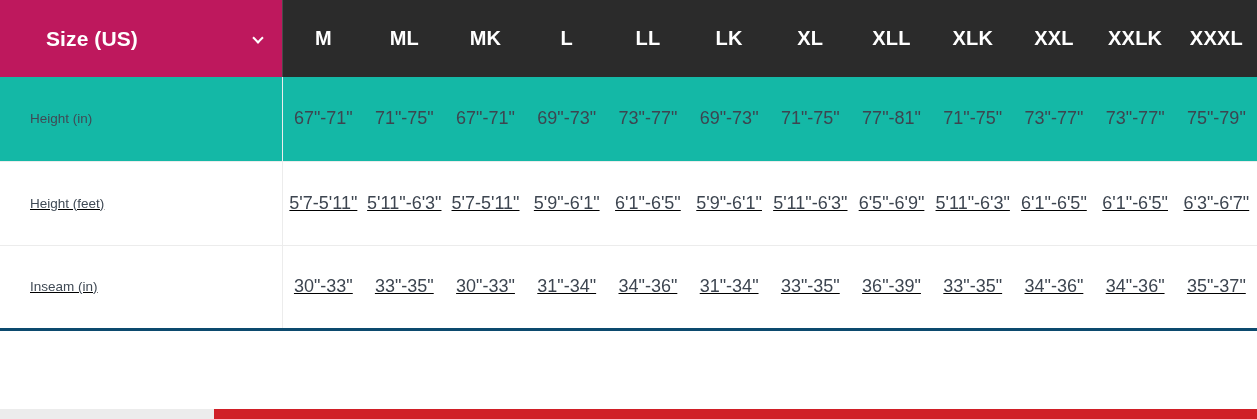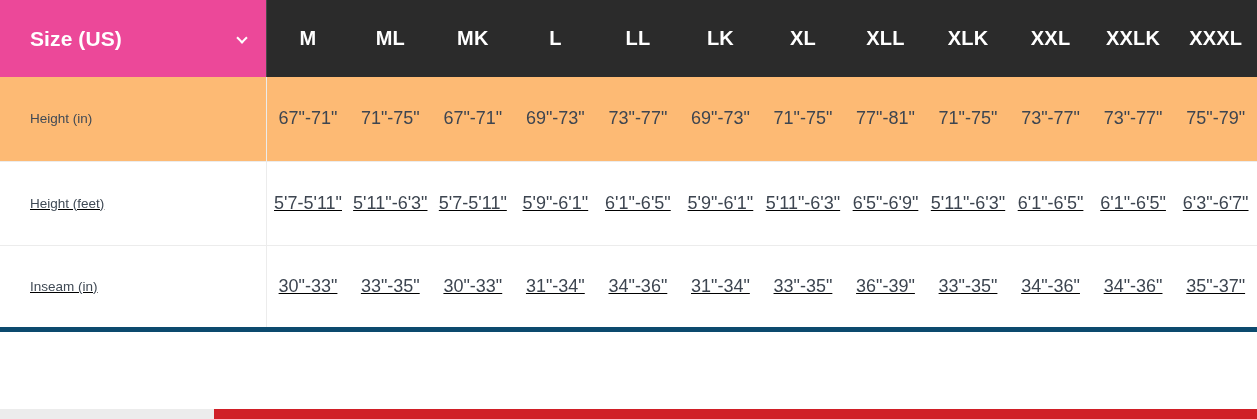--- a/index.html
+++ b/index.html
@@ -39,26 +39,26 @@
     width: 1257px;
     border-spacing: 0;
   }
 
   
   table.size-table thead tr {
     background: #2b2b2b;
     height: 77px;
   }
   th.label-head {
-    background: #ec4899;
+    background: #be185d;
     color: #ffffff;
     text-align: left;
     font-size: 21px;
     font-weight: bold;
-    padding: 0 0 0 30px;
+    padding: 0 0 0 46px;
     width: 236px;
     position: relative;
     border-right: 1px solid #4a4a4a;
     vertical-align: middle;
     letter-spacing: 0.1px;
   }
   .label-head-inner {
     display: flex;
     align-items: center;
     justify-content: space-between;
@@ -91,31 +91,31 @@
     vertical-align: middle;
     padding: 0;
     letter-spacing: 0.2px;
   }
 
   
   table.size-table tbody tr {
     height: 84px;
   }
   table.size-table tbody tr.row-shaded {
-    background: #fdba74;
+    background: #14b8a6;
   }
   table.size-table tbody tr.row-plain {
     background: #ffffff;
     text-decoration: underline;
   }
   table.size-table tbody tr + tr td {
     border-top: 1px solid #ececec;
   }
   table.size-table tbody tr:last-child td {
-    border-bottom: 5px solid #0c4a6e;
+    border-bottom: 3px solid #0c4a6e;
   }
   td.row-label {
     text-align: left;
     font-size: 13.5px;
     color: #404a55;
     padding: 0 0 0 30px;
     border-right: 1px solid #ececec;
     vertical-align: middle;
     white-space: nowrap;
   }

